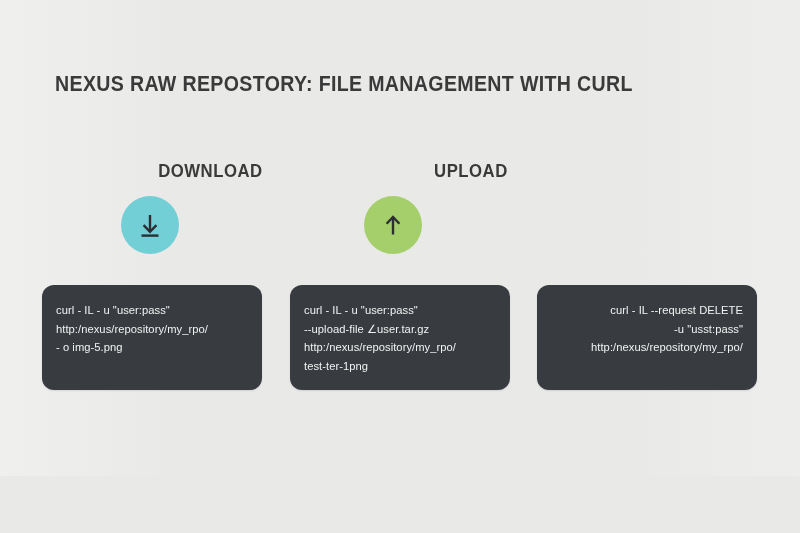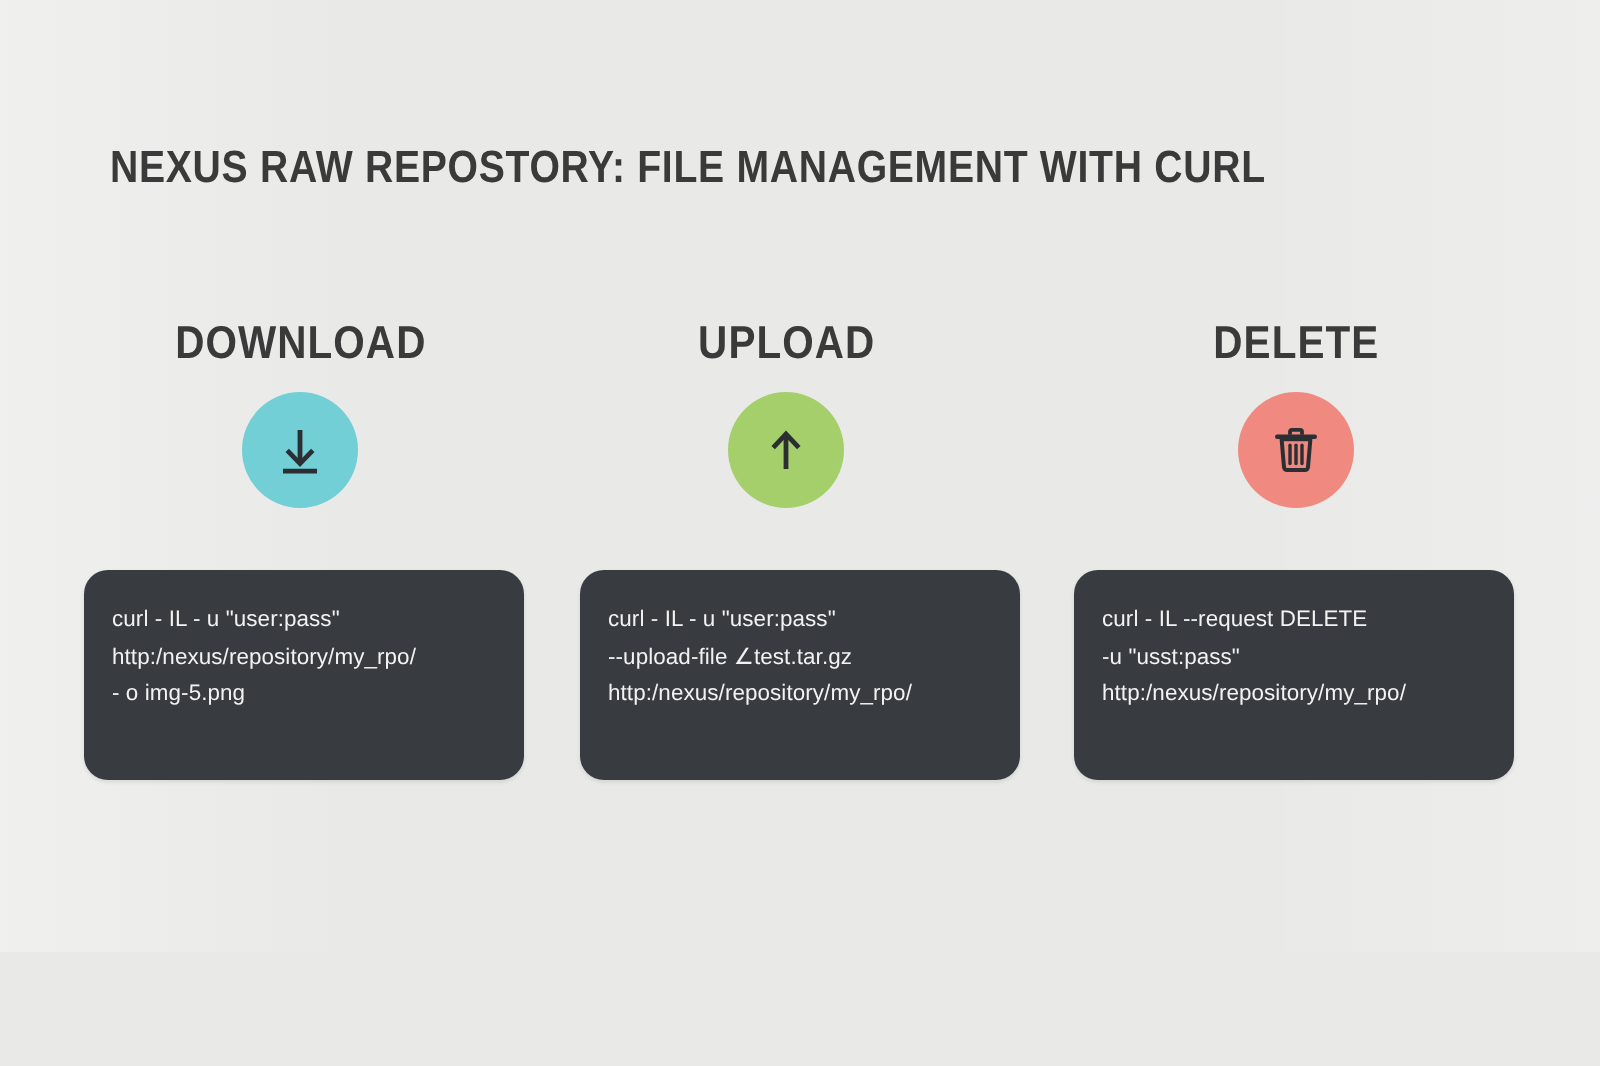--- a/index.html
+++ b/index.html
@@ -49,22 +49,22 @@
   .column {
     position: absolute;
     top: 160px;
     width: 240px;
   }
   .col-download { left: 30px; }
   .col-upload   { left: 273px; }
   .col-delete   { left: 528px; }
 
   .col-heading {
-    text-align: center;
-    font-size: 23px;
+    text-align: right;
+    font-size: 19px;
     line-height: 22px;
     font-weight: bold;
     letter-spacing: 0.6px;
     color: #3a3a3a;
     text-transform: uppercase;
     font-family: "Liberation Sans", sans-serif;
   }
   .col-heading span {
     display: inline-block;
     transform: scaleX(0.88);
@@ -152,47 +152,25 @@
             <line x1="15" y1="24.5" x2="15" y2="7.2" stroke="#2b2f33" stroke-width="2.4" stroke-linecap="butt"></line>
             <polyline points="8.6,13.8 15,7.0 21.4,13.8" fill="none" stroke="#2b2f33" stroke-width="2.4" stroke-linecap="butt" stroke-linejoin="miter"></polyline>
           </svg>
         </span>
       </div>
     </div>
   </div>
 
   <div class="code-card card-upload" style="background-color: rgb(56, 60, 64);">
     <div class="code-line" style="color: rgb(242, 242, 242);">curl - IL - u "user:pass"</div>
-    <div class="code-line" style="color: rgb(242, 242, 242);">--upload-file ∠test.tar.gz</div>
+    <div class="code-line" style="color: rgb(242, 242, 242);">--upload-file ∠user.tar.gz</div>
     <div class="code-line" style="color: rgb(242, 242, 242);">http:/nexus/repository/my_rpo/</div>
+    <div class="code-line" style="color: rgb(242, 242, 242);">test-ter-1png</div>
   </div>
 
-  <div class="column col-delete">
-    <div class="col-heading" style="color: rgb(58, 58, 58);">
-      <span>DELETE</span>
-    </div>
-    <div class="badge-wrap">
-      <div class="badge" style="background-color: rgb(240, 138, 128);">
-        <span>
-          <svg width="30" height="30" viewBox="0 0 30 30" aria-hidden="true">
 
-            <path d="M12.0 7.4 v-1.6 a0.9 0.9 0 0 1 0.9 -0.9 h4.2 a0.9 0.9 0 0 1 0.9 0.9 v1.6" fill="none" stroke="#2b2f33" stroke-width="1.9" stroke-linejoin="round"></path>
-
-            <line x1="5.6" y1="8.4" x2="24.4" y2="8.4" stroke="#2b2f33" stroke-width="2.2" stroke-linecap="round"></line>
-
-            <path d="M7.8 9.6 h14.4 l-1.2 14.0 a1.5 1.5 0 0 1 -1.5 1.4 h-9.0 a1.5 1.5 0 0 1 -1.5 -1.4 z" fill="none" stroke="#2b2f33" stroke-width="2.0" stroke-linejoin="round"></path>
-
-            <line x1="12.0" y1="12.6" x2="12.0" y2="21.8" stroke="#2b2f33" stroke-width="1.7" stroke-linecap="round"></line>
-            <line x1="15.0" y1="12.6" x2="15.0" y2="21.8" stroke="#2b2f33" stroke-width="1.7" stroke-linecap="round"></line>
-            <line x1="18.0" y1="12.6" x2="18.0" y2="21.8" stroke="#2b2f33" stroke-width="1.7" stroke-linecap="round"></line>
-          </svg>
-        </span>
-      </div>
-    </div>
-  </div>
-
-  <div class="code-card card-delete" style="background-color: rgb(56, 60, 64);">
+  <div class="code-card card-delete" style="background-color: rgb(56, 60, 64); text-align: right;">
     <div class="code-line" style="color: rgb(242, 242, 242);">curl - IL --request DELETE</div>
     <div class="code-line" style="color: rgb(242, 242, 242);">-u "usst:pass"</div>
     <div class="code-line" style="color: rgb(242, 242, 242);">http:/nexus/repository/my_rpo/</div>
   </div>
 
 </div>
 
 </body></html>

